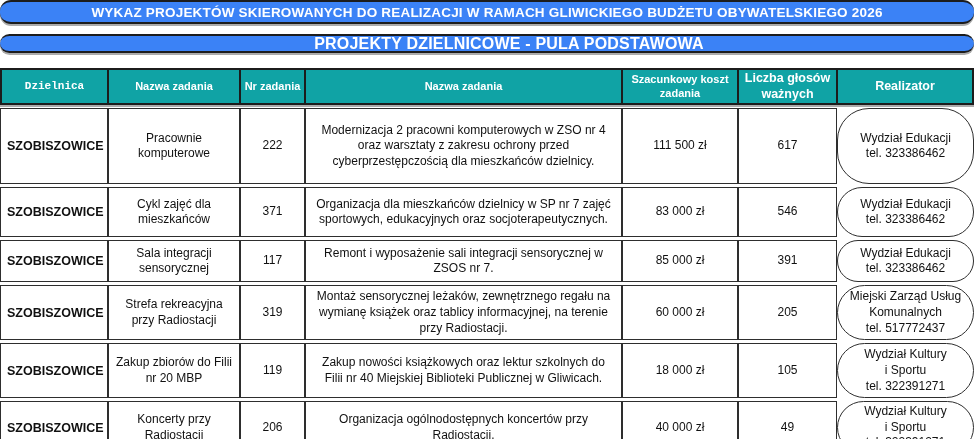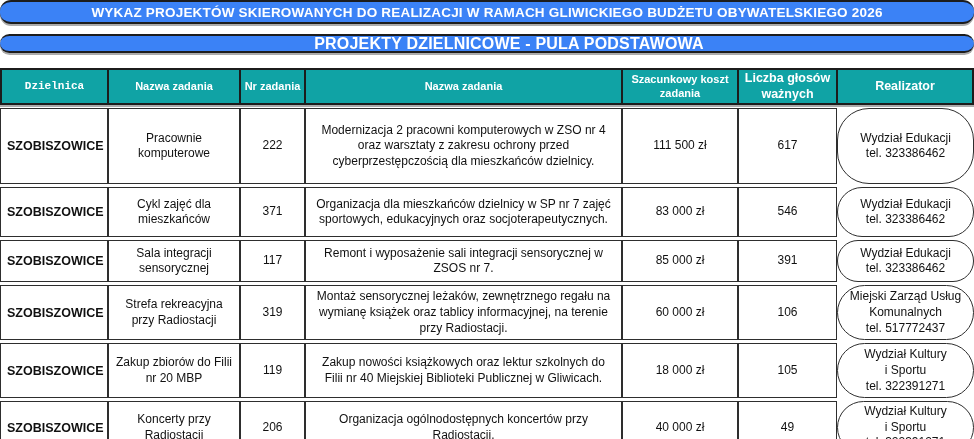--- a/index.html
+++ b/index.html
@@ -132,21 +132,21 @@
     <td class="c-glosy">391</td>
     <td class="c-realizator">Wydział Edukacji
 tel. 323386462</td>
   </tr>
         <tr>
     <td class="c-dzielnica">SZOBISZOWICE</td>
     <td class="c-nazwa">Strefa rekreacyjna przy Radiostacji</td>
     <td class="c-nr">319</td>
     <td class="c-opis">Montaż sensorycznej leżaków, zewnętrznego regału na wymianę książek oraz tablicy informacyjnej, na terenie przy Radiostacji.</td>
     <td class="c-koszt">60 000 zł</td>
-    <td class="c-glosy">106</td>
+    <td class="c-glosy">205</td>
     <td class="c-realizator">Miejski Zarząd Usług Komunalnych
 tel. 517772437</td>
   </tr>
         <tr>
     <td class="c-dzielnica">SZOBISZOWICE</td>
     <td class="c-nazwa">Zakup zbiorów do Filii nr 20 MBP</td>
     <td class="c-nr">119</td>
     <td class="c-opis">Zakup nowości książkowych oraz lektur szkolnych do Filii nr 40 Miejskiej Biblioteki Publicznej w Gliwicach.</td>
     <td class="c-koszt">18 000 zł</td>
     <td class="c-glosy">105</td>

